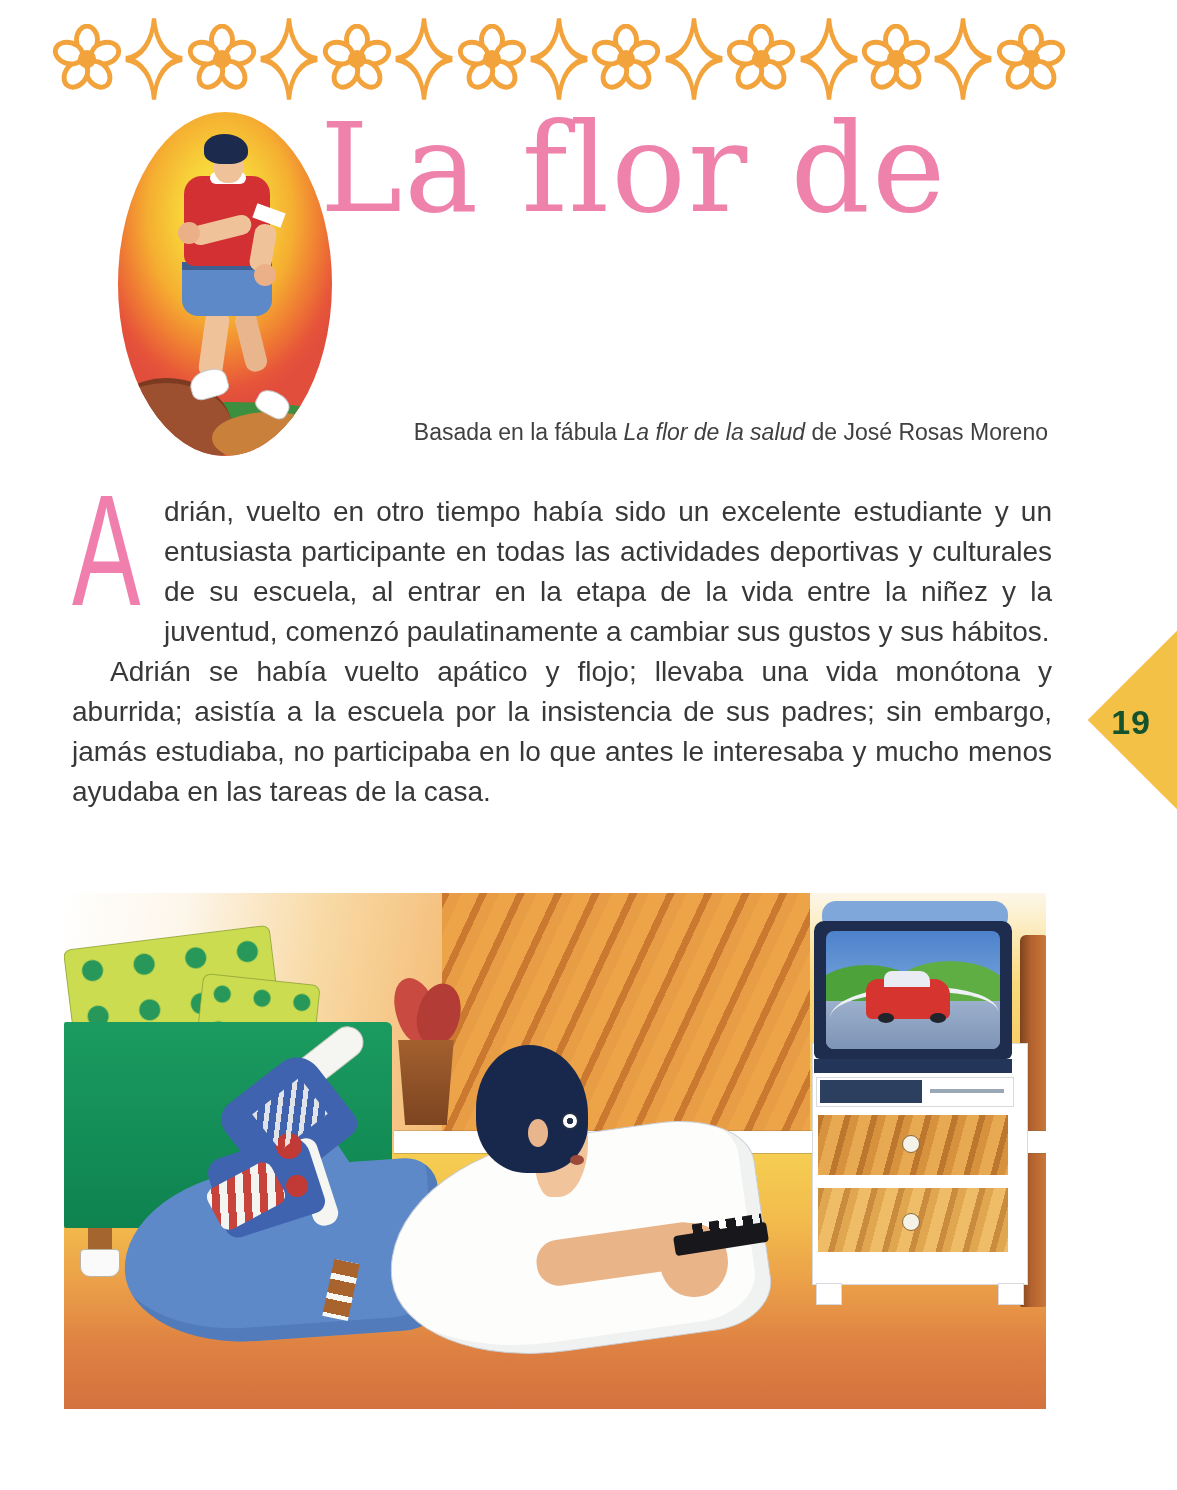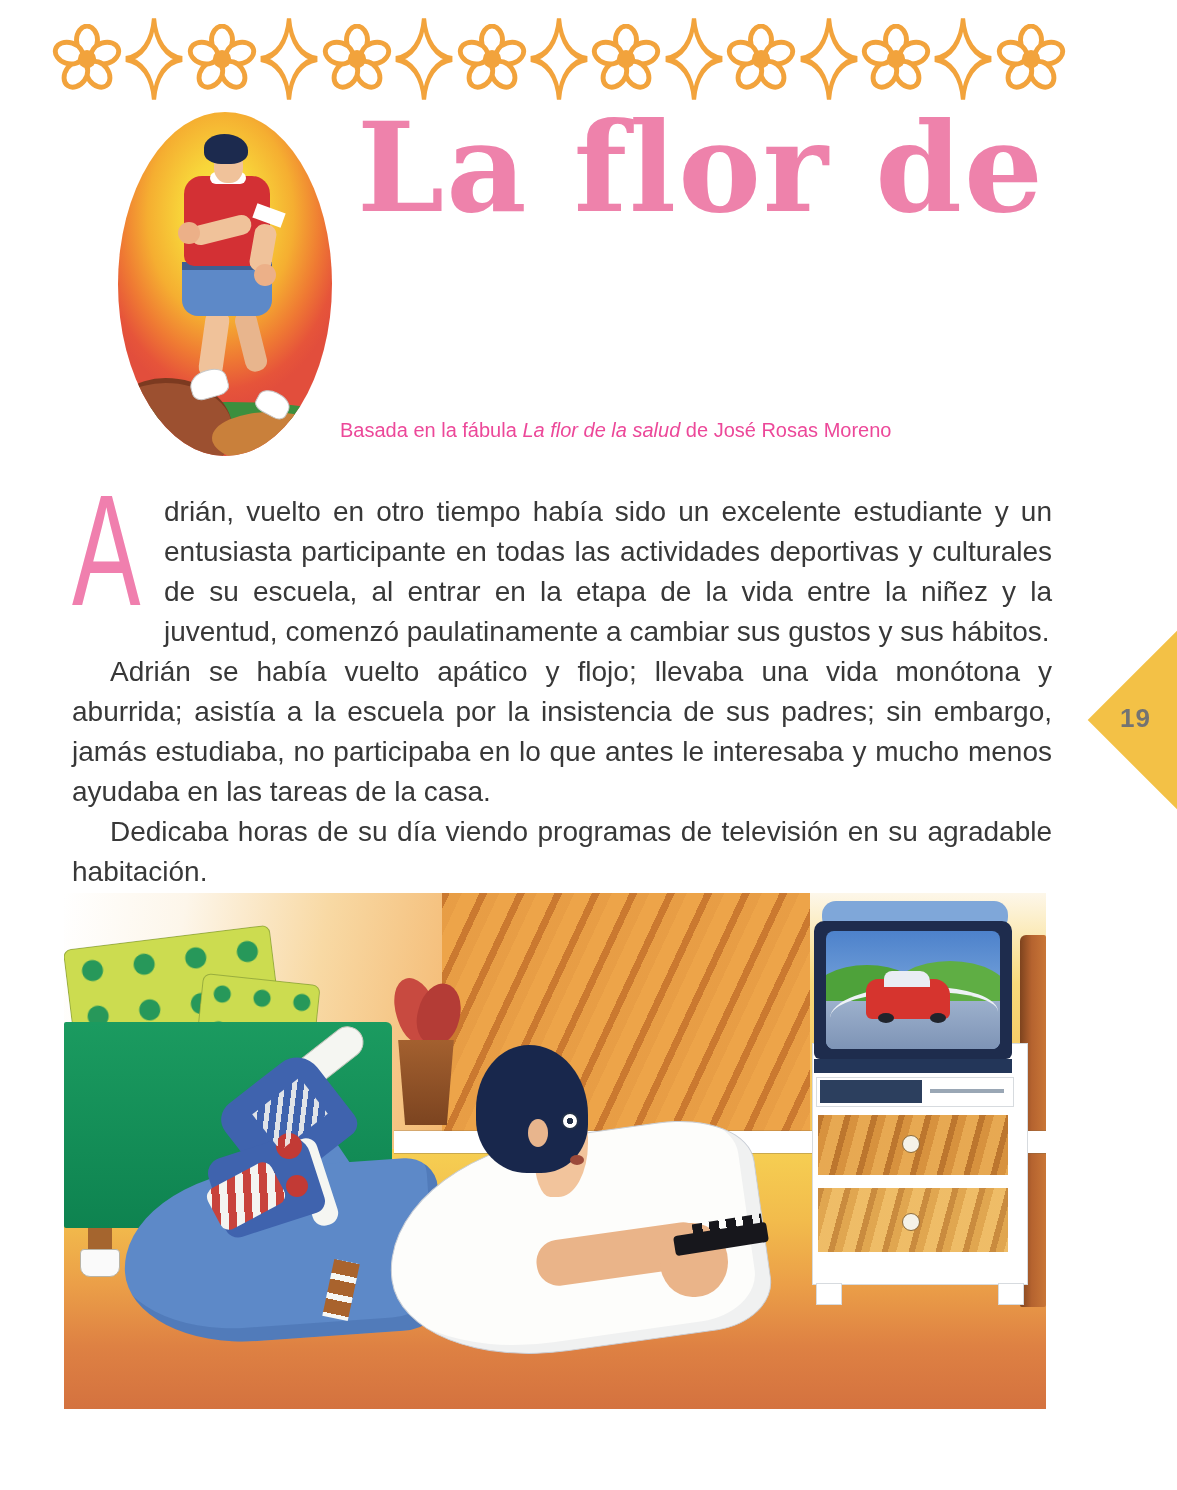--- a/index.html
+++ b/index.html
@@ -6,25 +6,25 @@
   .page{position:relative;width:1177px;height:1490px;background:#ffffff;overflow:hidden;
         font-family:"Liberation Sans",sans-serif;}
   .abs{position:absolute;}
 
   
   .orn-bar{position:absolute;left:52px;top:16px;width:1014px;height:86px;
            display:flex;justify-content:space-between;align-items:center;}
   .orn{display:inline-block;line-height:0;}
 
   
-  .title{position:absolute;left:320px;top:94px;width:762px;text-align:center;
+  .title{position:absolute;left:320px;top:94px;width:762px;text-align:left;
          font-family:"DejaVu Serif",serif;font-size:124px;line-height:148px;
-         color:#ee82ab;letter-spacing:2px;font-weight:bold;}
-  .attr{position:absolute;left:340px;top:419px;width:708px;text-align:left;
-        font-size:20px;color:#ec4899;}
+         color:#ee82ab;letter-spacing:2px;}
+  .attr{position:absolute;left:340px;top:419px;width:708px;text-align:right;
+        font-size:23px;color:#404040;}
   .attr .it{font-style:italic;}
 
   
   .oval{position:absolute;left:118px;top:112px;width:214px;height:344px;border-radius:50%;
         overflow:hidden;background:radial-gradient(ellipse 62% 55% at 48% 30%,
         #f9e845 0%,#f8d63a 28%,#f5ae31 55%,#ef7a33 76%,#e6543a 92%,#e24e3c 100%);}
   .oval .abs{position:absolute;}
   .ov-ground{left:18px;top:290px;width:184px;height:22px;background:#3c8f3e;border-radius:50%;}
   .ov-rock{left:-8px;top:266px;width:122px;height:86px;background:#9c5030;
            border-radius:50% 60% 40% 40%;border-top:5px solid #7c3a20;}
@@ -52,22 +52,22 @@
          color:#383838;text-align:justify;}
   .story p{margin:0;}
   .indent{text-indent:38px;}
   .dropcap{float:left;width:86px;height:120px;margin:4px 6px 0 0;color:#f07fae;
            font-size:158px;line-height:108px;transform:scaleX(.65);transform-origin:0 0;
            font-family:"Liberation Sans",sans-serif;}
 
   
   .badge{position:absolute;right:-70px;top:654px;width:132px;height:132px;
          background:#f3c146;transform:rotate(45deg);}
-  .badge-num{position:absolute;right:26px;top:703px;color:#737373;
-             font-size:26px;font-weight:bold;letter-spacing:1px;}
+  .badge-num{position:absolute;right:26px;top:703px;color:#14532d;
+             font-size:34px;font-weight:bold;letter-spacing:1px;}
 
   
   .scene{position:absolute;left:64px;top:893px;width:982px;height:516px;overflow:hidden;}
   .scene div{position:absolute;}
   .wall{left:0;top:0;width:982px;height:258px;z-index:0;background:linear-gradient(100deg,
         #ffffff 0%,#fdf6ea 12%,#f8d9a4 26%,#f3b369 44%,#f2aa57 58%,#f5c167 78%,#f7cf74 100%);}
   .wood{left:378px;top:0;width:368px;height:258px;z-index:1;background-color:#eda449;
         background-image:repeating-linear-gradient(115deg,rgba(168,78,22,.5) 0 7px,
         rgba(168,78,22,.08) 7px 18px,rgba(236,164,73,0) 18px 34px);}
   .rightwall{left:746px;top:0;width:236px;height:258px;z-index:1;background:
@@ -368,21 +368,20 @@
 
   <div class="title">
     <div>La flor de</div>
   </div>
 
   <div class="attr"><span>Basada en la fábula </span><span class="it">La flor de la salud</span><span> de José Rosas Moreno</span></div>
 
   <div class="story">
     <p><span class="dropcap">A</span><span>drián, vuelto en otro tiempo había sido un excelente estudiante y un entusiasta participante en todas las actividades deportivas y culturales de su escuela, al entrar en la etapa de la vida entre la niñez y la juventud, comenzó paulatinamente a cambiar sus gustos y sus hábitos.</span></p>
     <p class="indent">Adrián se había vuelto apático y flojo; llevaba una vida monótona y aburrida; asistía a la escuela por la insistencia de sus padres; sin embargo, jamás estudiaba, no participaba en lo que antes le interesaba y mucho menos ayudaba en las tareas de la casa.</p>
-    <p class="indent">Dedicaba horas de su día viendo programas de televisión en su agradable habitación.</p>
   </div>
 
   <div class="badge"></div>
   <div class="badge-num">19</div>
 
   <div class="scene">
     <div class="wall"></div>
     <div class="wood"></div>
     <div class="rightwall"></div>
     <div class="curtain"></div>

